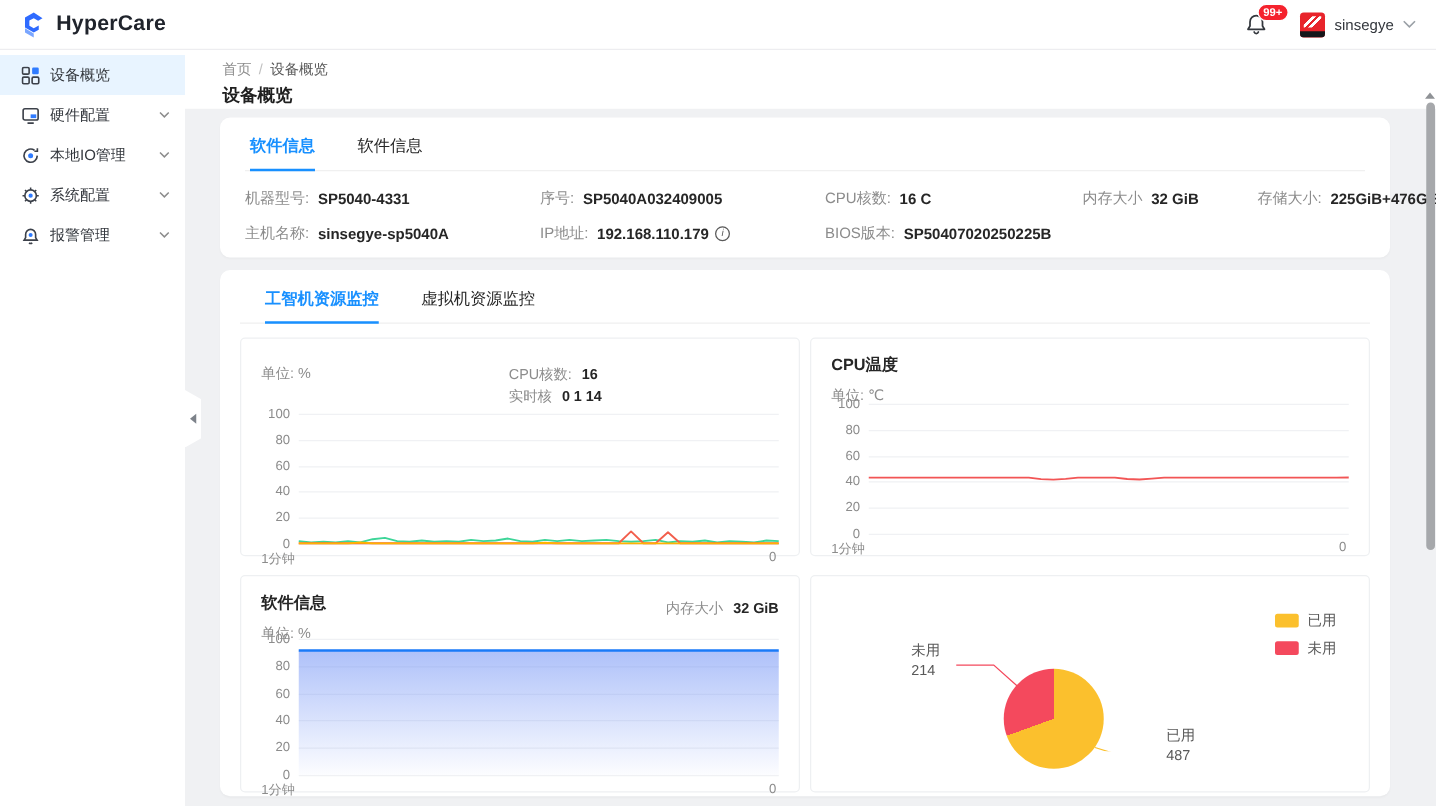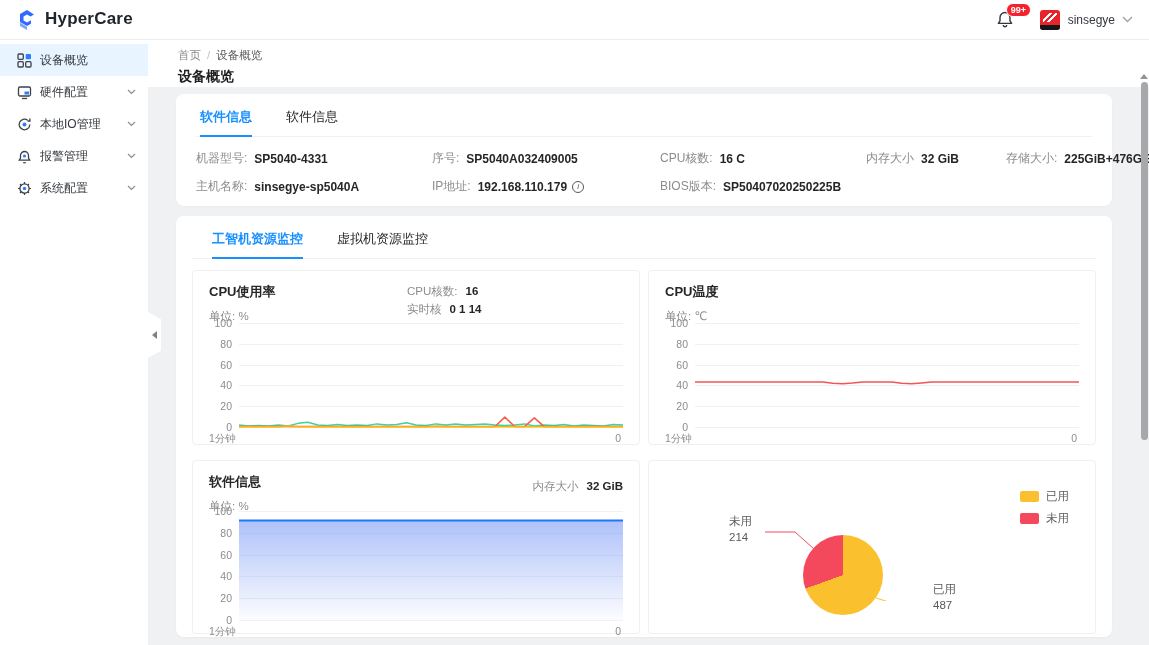--- a/index.html
+++ b/index.html
@@ -178,47 +178,47 @@
       <span class="mi-label">本地IO管理</span>
       <span class="mi-caret">
         <svg width="9" height="6" viewBox="0 0 9 6" fill="none" stroke="#8c8c8c" stroke-width="1.2">
             <path d="M1 1 l3.5 3.5 L8 1"></path>
           </svg>
       </span>
     </div>
     <div class="menu-item">
       <span class="mi-ic">
         <svg width="15" height="15" viewBox="0 0 15 15" fill="none">
+            <circle cx="7.5" cy="7.5" r="4.6" stroke="#3c414a" stroke-width="1.3"></circle>
+            <circle cx="7.5" cy="7.5" r="1.7" fill="#2f7bff"></circle>
+            <path d="M7.5 1 v2 M7.5 12 v2 M1 7.5 h2 M12 7.5 h2 M3 3 l1.4 1.4 M10.6 10.6 L12 12 M12 3 l-1.4 1.4 M4.4 10.6 L3 12" stroke="#3c414a" stroke-width="1.2"></path>
+          </svg>
+      </span>
+      <span class="mi-label">系统配置</span>
+      <span class="mi-caret">
+        <svg width="9" height="6" viewBox="0 0 9 6" fill="none" stroke="#8c8c8c" stroke-width="1.2">
+            <path d="M1 1 l3.5 3.5 L8 1"></path>
+          </svg>
+      </span>
+    </div>
+    <div class="menu-item">
+      <span class="mi-ic">
+        <svg width="15" height="15" viewBox="0 0 15 15" fill="none">
             <path d="M7.5 2.5 a4 4 0 0 1 4 4 v2.6 l1.2 2 H2.3 l1.2-2 V6.5 a4 4 0 0 1 4-4 Z" stroke="#3c414a" stroke-width="1.3"></path>
             <circle cx="7.5" cy="7" r="1.6" fill="#2f7bff"></circle>
             <path d="M6.3 13.2 a1.4 1.4 0 0 0 2.4 0" stroke="#3c414a" stroke-width="1.2"></path>
           </svg>
       </span>
       <span class="mi-label">报警管理</span>
       <span class="mi-caret">
         <svg width="9" height="6" viewBox="0 0 9 6" fill="none" stroke="#8c8c8c" stroke-width="1.2">
             <path d="M1 1 l3.5 3.5 L8 1"></path>
           </svg>
       </span>
     </div>
-    <div class="menu-item">
-      <span class="mi-ic">
-        <svg width="15" height="15" viewBox="0 0 15 15" fill="none">
-            <circle cx="7.5" cy="7.5" r="4.6" stroke="#3c414a" stroke-width="1.3"></circle>
-            <circle cx="7.5" cy="7.5" r="1.7" fill="#2f7bff"></circle>
-            <path d="M7.5 1 v2 M7.5 12 v2 M1 7.5 h2 M12 7.5 h2 M3 3 l1.4 1.4 M10.6 10.6 L12 12 M12 3 l-1.4 1.4 M4.4 10.6 L3 12" stroke="#3c414a" stroke-width="1.2"></path>
-          </svg>
-      </span>
-      <span class="mi-label">系统配置</span>
-      <span class="mi-caret">
-        <svg width="9" height="6" viewBox="0 0 9 6" fill="none" stroke="#8c8c8c" stroke-width="1.2">
-            <path d="M1 1 l3.5 3.5 L8 1"></path>
-          </svg>
-      </span>
-    </div>
   </div>
 </div>
 <div class="collapse-tab">
     <span class="tri"></span>
   </div>
 
 <div class="crumb-band">
   <div class="crumbs">
     <span>首页</span><span class="sep">/</span><span class="cur">设备概览</span>
   </div>
@@ -270,21 +270,20 @@
 <div class="card card2">
   <div class="tabbar" style="padding-left:20px;">
     <div class="tab active">工智机资源监控</div>
     <div class="tab">虚拟机资源监控</div>
   </div>
 
   <div class="panels">
 
     <div class="panel">
       <div class="p-head">
-        <div class="p-title">CPU使用率</div>
         <div class="p-unit">单位: %</div>
         <div class="head-info">
           <div class="row"><span class="lab">CPU核数:</span><span class="val">16</span></div>
           <div class="row"><span class="lab">实时核</span><span class="val">0 1 14</span></div>
         </div>
       </div>
       <div class="chart">
         <div class="plotrow">
             <div class="ylabels">
               <div class="ytick" style="top: 100%;">0</div>

